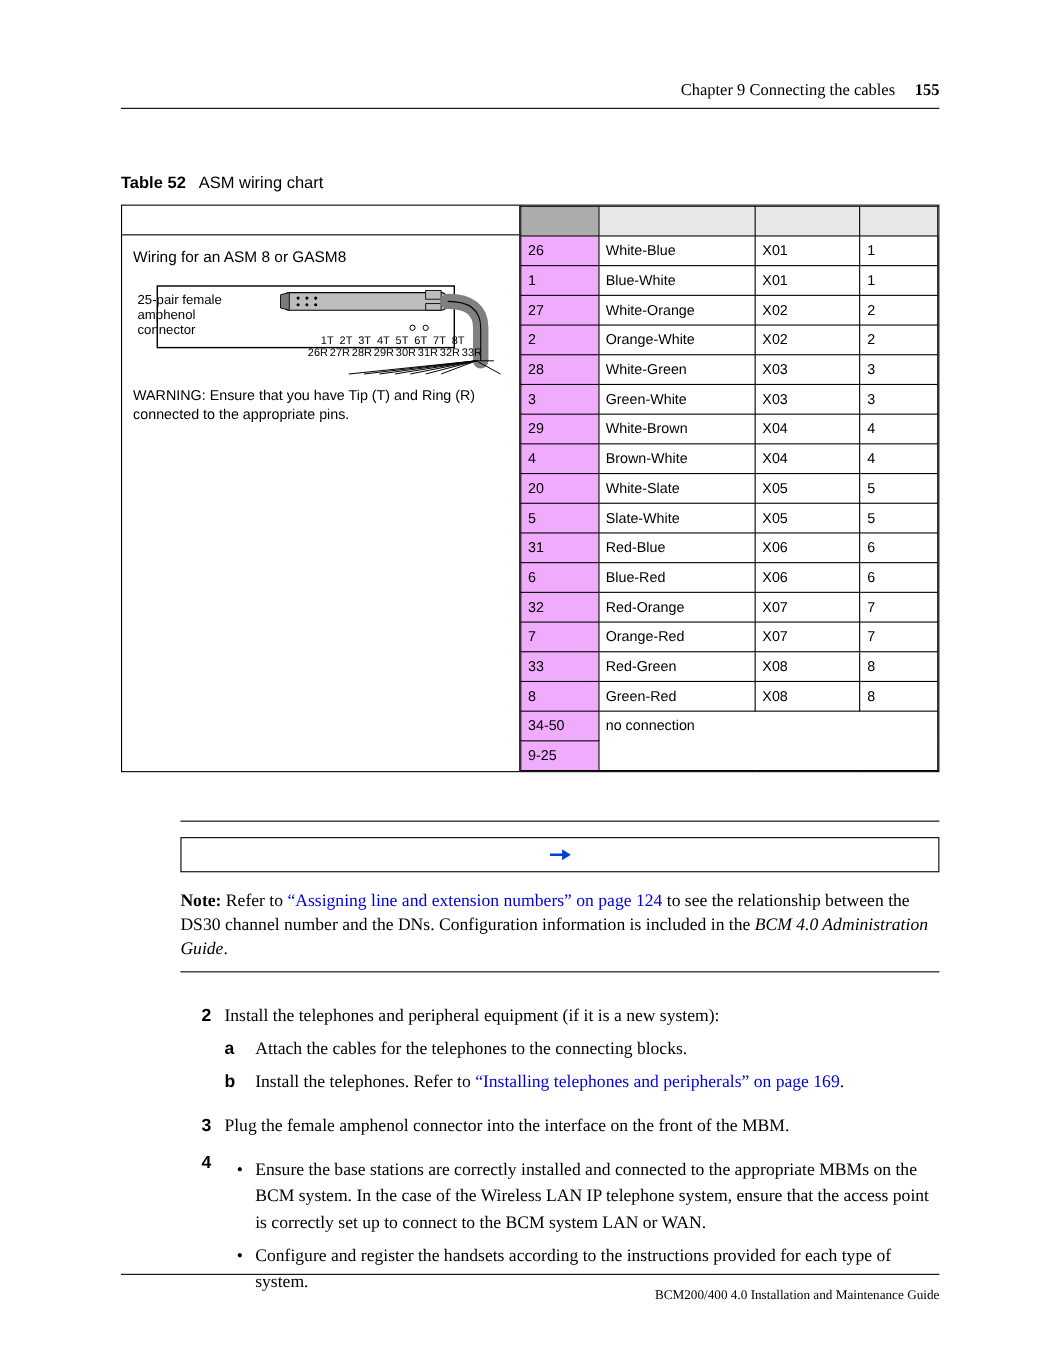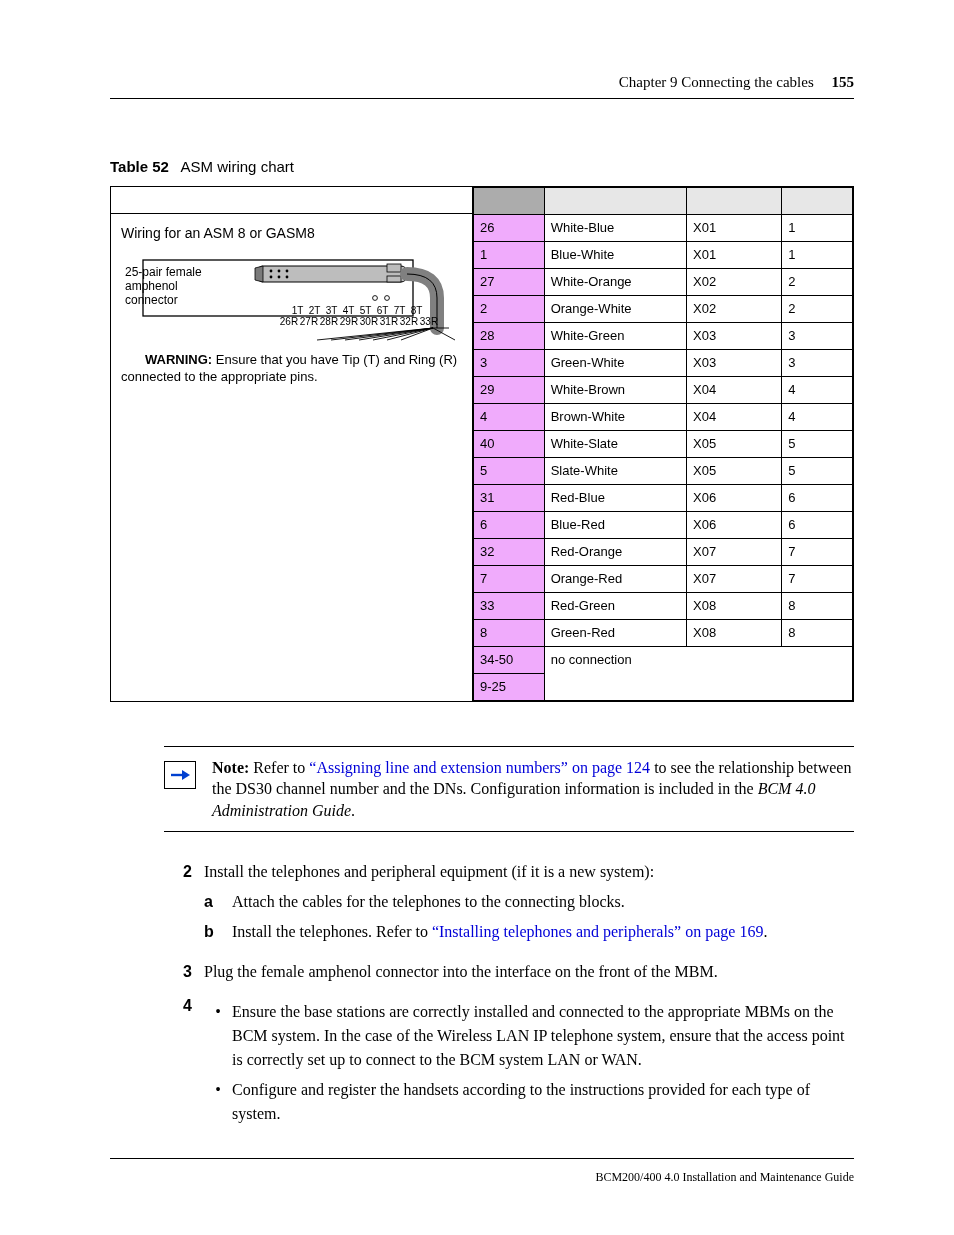--- a/index.html
+++ b/index.html
@@ -49,21 +49,21 @@
   .wiring-left {
     flex: 0 0 362px;
     border-right: 1px solid #000;
     box-sizing: border-box;
     padding: 0;
   }
   .wiring-left-head { height: 26px; border-bottom: 1px solid #000; }
   .wiring-left-body { padding: 10px 0 12px 10px; font-family: "Futura", "Century Gothic", Arial, sans-serif; }
   .connector-title { font-size: 14px; margin: 0 0 6px 0; }
   .connector-warn { font-size: 13px; line-height: 1.25; }
-  .connector-warn b { font-weight: bold; margin-left: 24px; }
+  .connector-warn b { font-weight: normal; }
   .connector-svg { display: block; margin: 0 auto 4px auto; }
 
   .wiring-right { flex: 1; }
   table.pins { width: 100%; border-collapse: collapse; }
   table.pins td, table.pins th {
     border: 1px solid #000;
     padding: 4px 6px;
     font-size: 13px;
     text-align: left;
     height: 18px;
@@ -77,20 +77,21 @@
   .note-block {
     margin-top: 44px;
     border-top: 1px solid #000;
     border-bottom: 1px solid #000;
     padding: 10px 0;
     display: flex;
     gap: 16px;
     font-size: 16px;
     line-height: 1.35;
     margin-left: 54px;
+    flex-direction: column;
   }
   .note-icon {
     flex: 0 0 32px;
     height: 28px;
     border: 1.4px solid #000;
     box-sizing: border-box;
     display: flex;
     align-items: center;
     justify-content: center;
     margin-top: 4px;
@@ -247,21 +248,21 @@
               <td class="col3">X04</td>
               <td class="col4">4</td>
             </tr>
             <tr>
               <td class="pin-cell">4</td>
               <td class="col2">Brown-White</td>
               <td class="col3">X04</td>
               <td class="col4">4</td>
             </tr>
             <tr>
-              <td class="pin-cell">40</td>
+              <td class="pin-cell">20</td>
               <td class="col2">White-Slate</td>
               <td class="col3">X05</td>
               <td class="col4">5</td>
             </tr>
             <tr>
               <td class="pin-cell">5</td>
               <td class="col2">Slate-White</td>
               <td class="col3">X05</td>
               <td class="col4">5</td>
             </tr>

